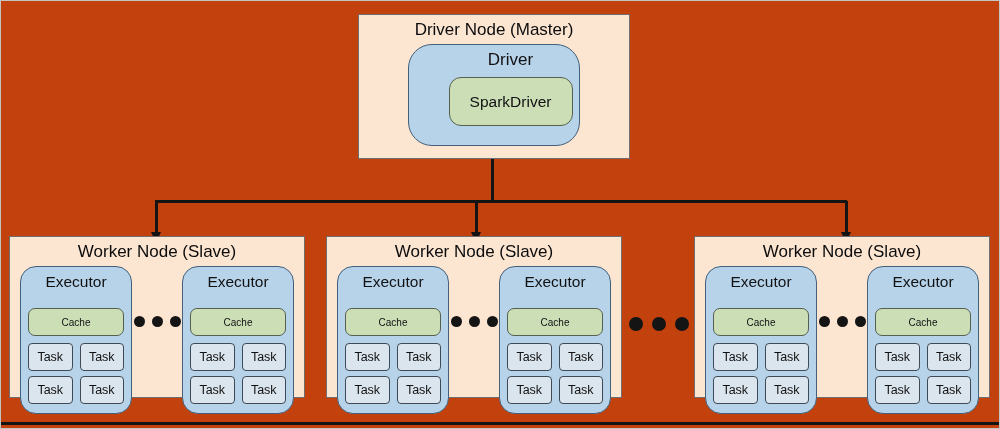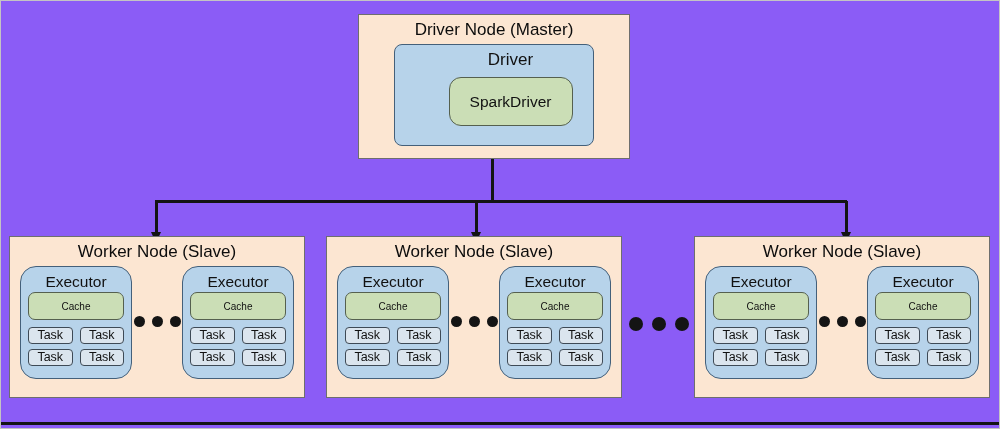--- a/index.html
+++ b/index.html
@@ -1,19 +1,19 @@
 <!DOCTYPE html>
 <html><head>
 <meta charset="utf-8">
 <style>
   html,body{margin:0;padding:0;background:#fff;}
   .page{
     position:relative;
     width:1000px;height:429px;
-    background:#8b5cf6;
+    background:#c2410c;
     border:1px solid #c4c4c4;
     box-sizing:border-box;
     font-family:"Liberation Sans", sans-serif;
     color:#111;
     overflow:hidden;
   }
   
   .peach-node{
     position:absolute;
     background:#fce6d2;
@@ -23,25 +23,25 @@
   .node-title{
     text-align:center;
     font-size:17px;
     line-height:22px;
     padding-top:4px;
     color:#0c0c0c;
   }
   
   .driver-node{ left:357px; top:13px; width:272px; height:145px; }
   .driver-box{
-    width:200px;height:102px;
+    width:172px;height:102px;
     margin:3px auto 0;
     background:#b7d3ea;
     border:1.5px solid #44607a;
-    border-radius:8px;
+    border-radius:24px;
     box-sizing:border-box;
     padding-left:33px;
   }
   .driver-label{
     text-align:center;
     font-size:17px;
     line-height:24px;
     padding-top:3px;
   }
   .spark-context{
@@ -75,39 +75,39 @@
     width:112px;min-height:113px;
     background:#b7d3ea;
     border:1.5px solid #44607a;
     border-radius:16px;
     box-sizing:border-box;
     padding:5px 7px 9px;
   }
   .executor-label{
     text-align:center;
     font-size:15.5px;line-height:20px;
-    margin-bottom:0;
+    margin-bottom:16px;
   }
   .cache{
     height:28px;
     background:#cbdeb6;
     border:1.5px solid #55604f;
     border-radius:7px;
     box-sizing:border-box;
     display:flex;align-items:center;justify-content:center;
     font-size:10px;
   }
   .tasks{
     display:grid;
     grid-template-columns:1fr 1fr;
     column-gap:7px;row-gap:5px;
     margin-top:7px;
   }
   .task{
-    height:17px;
+    height:28px;
     background:#dbe5ee;
     border:1px solid #3e4a56;
     border-radius:4px;
     box-sizing:border-box;
     display:flex;align-items:center;justify-content:center;
     font-size:12.5px;line-height:1;
   }
   
   .inner-dots{
     display:flex;align-items:center;gap:7px;

